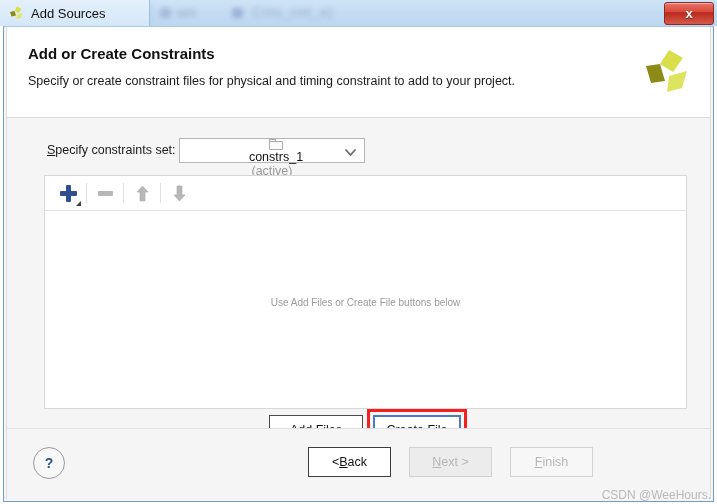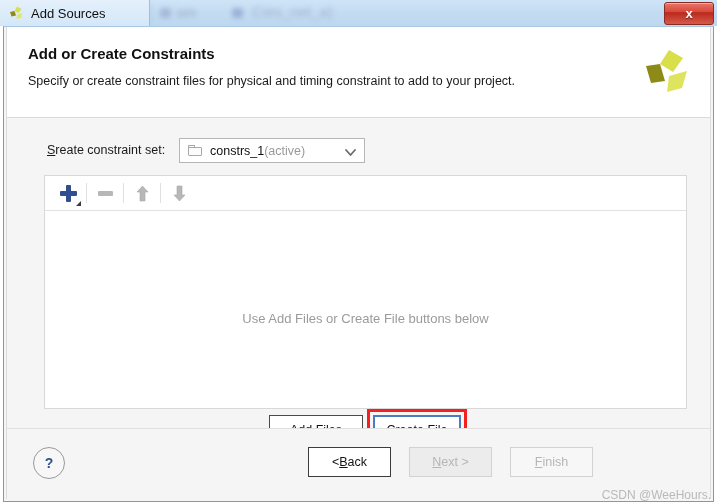--- a/index.html
+++ b/index.html
@@ -182,20 +182,21 @@
   #cset-combo {
     position: absolute;
     left: 172px; top: 0px;
     width: 186px; height: 25px;
     background: #ffffff;
     border: 1px solid #b6b6b6;
     box-sizing: border-box;
     display: flex;
     align-items: center;
     cursor: pointer;
+    flex-direction: column;
   }
   #folder-icon {
     position: relative;
     margin-left: 8px;
     width: 14px; height: 11px;
     flex: 0 0 auto;
   }
   #folder-icon .f-body {
     position: absolute;
     left: 0; bottom: 0;
@@ -296,27 +297,27 @@
   .minus-glyph {
     width: 15px; height: 5px;
     background: #b7b7b7;
     border-radius: 1px;
   }
   .arrow-glyph { width: 13px; height: 17px; }
   .arrow-glyph svg { display: block; }
 
   #list-empty {
     position: absolute;
-    left: 0; top: 44px;
+    left: 0; top: 28px;
     width: 641px; height: 196px;
     display: flex;
     align-items: center;
     justify-content: center;
     color: #9b9b9b;
-    font-size: 13px;
+    font-size: 10px;
   }
 
   
   #file-buttons {
     position: absolute;
     left: 0; top: 296px;
     width: 703px; height: 30px;
   }
   .fbtn {
     position: absolute;
@@ -482,21 +483,21 @@
             <polygon points="25,1 39,9 29,23 16,15" fill="#d9de4b"></polygon>
             <polygon points="2,17 16,15 21,32 7,34" fill="#8d8a17"></polygon>
             <polygon points="25,27 43,22 38,39 23,43" fill="#dfe45f"></polygon>
           </svg>
         </div>
       </div>
 
       <div id="content">
 
         <div id="cset-row">
-          <div id="cset-label"><span class="ul">S</span><span>reate constraint set:</span></div>
+          <div id="cset-label"><span class="ul">S</span><span>pecify constraints set:</span></div>
 
           <div id="cset-combo">
             <div id="folder-icon">
               <div class="f-tab"></div>
               <div class="f-body"></div>
             </div>
             <div id="cset-value">constrs_1</div>
             <div id="cset-state">(active)</div>
             <div id="cset-arrow">
               <svg width="11" height="9" viewBox="0 0 11 9">

